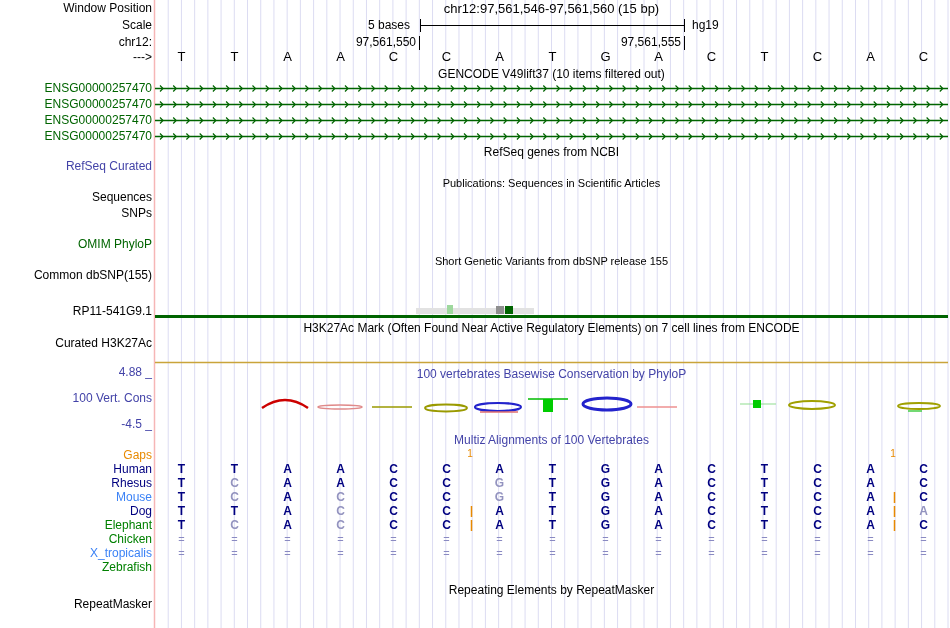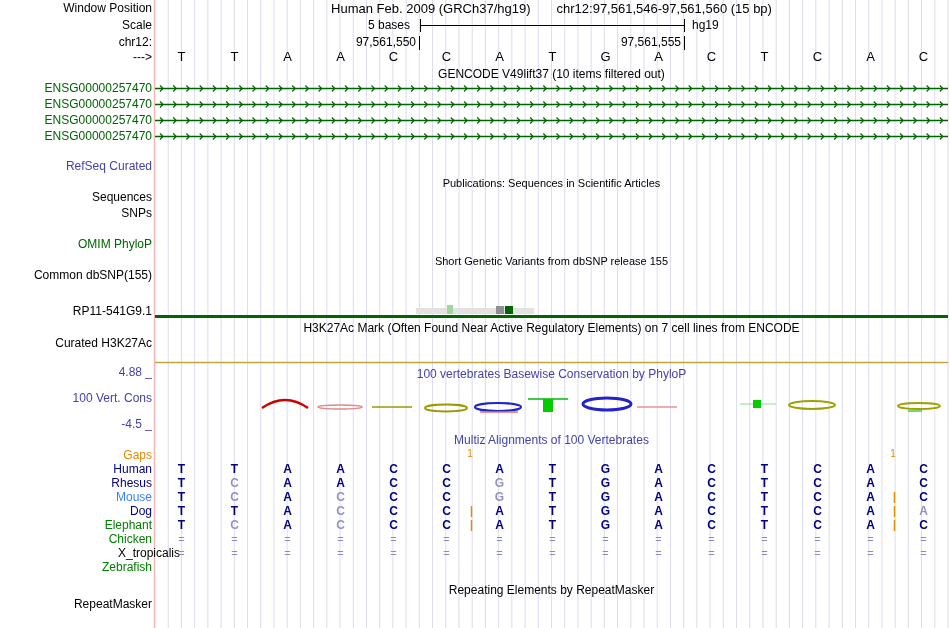--- a/index.html
+++ b/index.html
@@ -366,21 +366,20 @@
       <line x1="894.5" y1="506" x2="894.5" y2="517" stroke="#e88a00" stroke-width="1.5"></line>
       <line x1="894.5" y1="520" x2="894.5" y2="531" stroke="#e88a00" stroke-width="1.5"></line>
     </svg>
 
   <div class="lab" style="top:2px">Window Position</div>
   <div class="lab" style="top:19px">Scale</div>
   <div class="lab" style="top:36px">chr12:</div>
   <div class="lab" style="top:51px">---&gt;</div>
 
   <div class="hdr">
-    <span>Human Feb. 2009 (GRCh37/hg19)</span>
     <span>chr12:97,561,546-97,561,560 (15 bp)</span>
   </div>
 
   <div class="rt" style="top:19px;width:410px">5 bases</div>
   <div class="rt" style="top:19px;left:692px;text-align:left;width:60px">hg19</div>
   <div class="rt" style="top:36px;width:416px">97,561,550</div>
   <div class="rt" style="top:36px;width:681px">97,561,555</div>
 
   <div id="seq-layer">
       <div class="base" style="left: 155px; top: 50px;">T</div>
@@ -399,20 +398,21 @@
       <div class="base" style="left: 844px; top: 50px;">A</div>
       <div class="base" style="left: 897px; top: 50px;">C</div>
     </div>
 
   <div class="ctr" style="top:68px">GENCODE V49lift37 (10 items filtered out)</div>
   <div class="lab dgreen" style="top:82px">ENSG00000257470</div>
   <div class="lab dgreen" style="top:98px">ENSG00000257470</div>
   <div class="lab dgreen" style="top:114px">ENSG00000257470</div>
   <div class="lab dgreen" style="top:130px">ENSG00000257470</div>
 
+  <div class="ctr" style="top:146px">RefSeq genes from NCBI</div>
   <div class="lab blue" style="top:160px">RefSeq Curated</div>
 
   <div class="ctr sm" style="top:177px">Publications: Sequences in Scientific Articles</div>
   <div class="lab" style="top:191px">Sequences</div>
   <div class="lab" style="top:207px">SNPs</div>
 
   <div class="lab dgreen" style="top:238px">OMIM PhyloP</div>
 
   <div class="ctr sm" style="top:255px">Short Genetic Variants from dbSNP release 155</div>
   <div class="lab" style="top:269px">Common dbSNP(155)</div>
@@ -519,21 +519,21 @@
       <div class="base eq" style="left: 420px; top: 533px;">=</div>
       <div class="base eq" style="left: 473px; top: 533px;">=</div>
       <div class="base eq" style="left: 526px; top: 533px;">=</div>
       <div class="base eq" style="left: 579px; top: 533px;">=</div>
       <div class="base eq" style="left: 632px; top: 533px;">=</div>
       <div class="base eq" style="left: 685px; top: 533px;">=</div>
       <div class="base eq" style="left: 738px; top: 533px;">=</div>
       <div class="base eq" style="left: 791px; top: 533px;">=</div>
       <div class="base eq" style="left: 844px; top: 533px;">=</div>
       <div class="base eq" style="left: 897px; top: 533px;">=</div>
-      <div class="lab species" style="top: 547px; color: #000000; margin-left: 28px;">X_tropicalis</div>
+      <div class="lab species" style="top: 547px; color: #3b82f6;">X_tropicalis</div>
       <div class="base eq" style="left: 155px; top: 547px;">=</div>
       <div class="base eq" style="left: 208px; top: 547px;">=</div>
       <div class="base eq" style="left: 261px; top: 547px;">=</div>
       <div class="base eq" style="left: 314px; top: 547px;">=</div>
       <div class="base eq" style="left: 367px; top: 547px;">=</div>
       <div class="base eq" style="left: 420px; top: 547px;">=</div>
       <div class="base eq" style="left: 473px; top: 547px;">=</div>
       <div class="base eq" style="left: 526px; top: 547px;">=</div>
       <div class="base eq" style="left: 579px; top: 547px;">=</div>
       <div class="base eq" style="left: 632px; top: 547px;">=</div>

